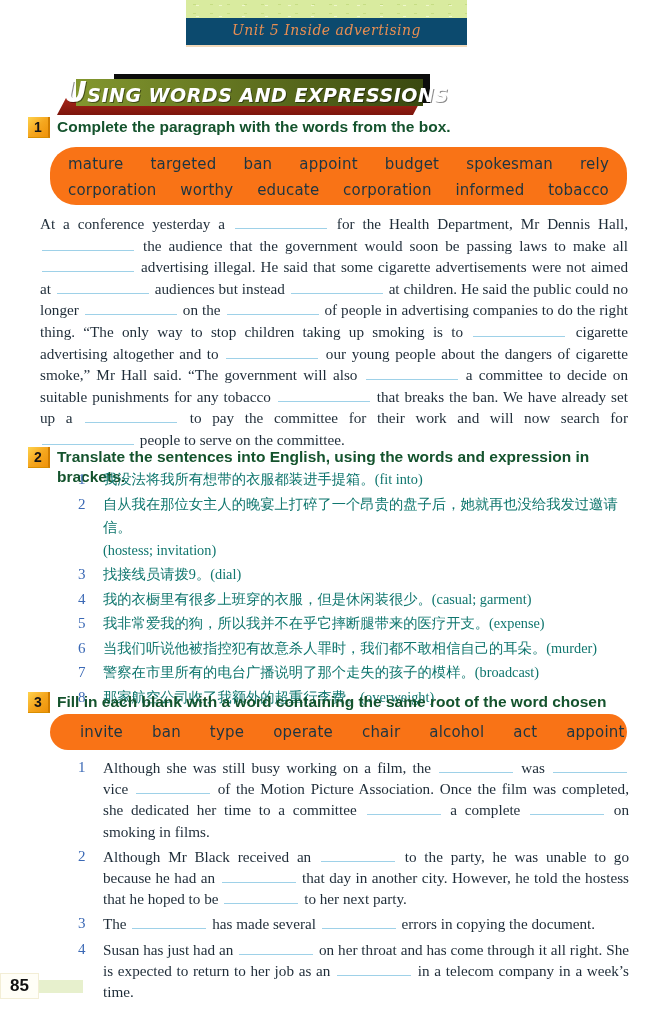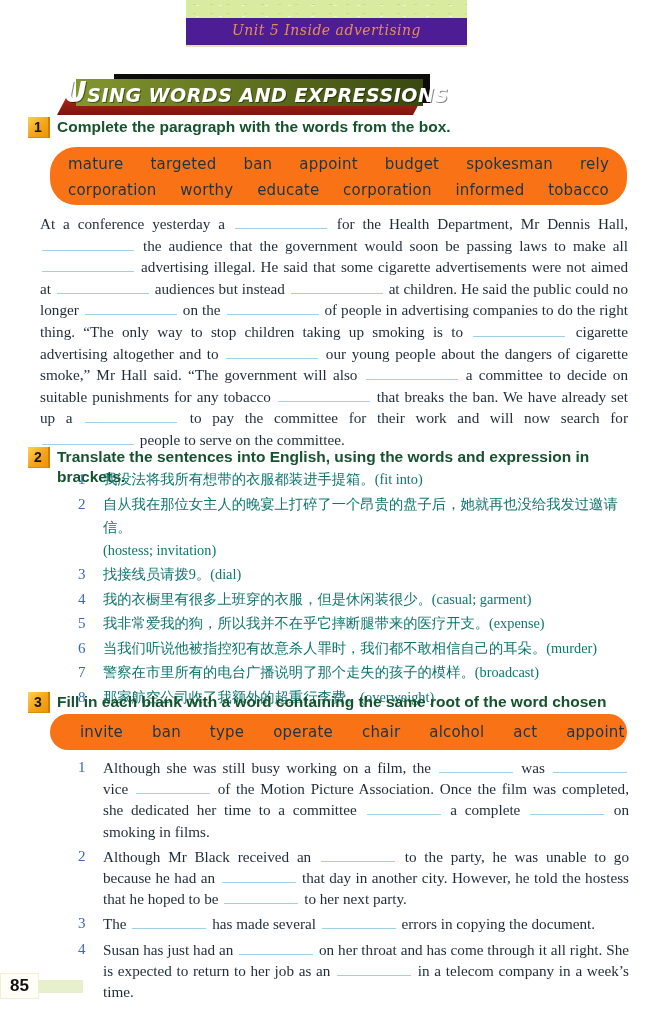--- a/index.html
+++ b/index.html
@@ -1,20 +1,20 @@
 <!DOCTYPE html>
 <html><head>
 <meta charset="utf-8">
 <style>
   html,body{margin:0;padding:0;}
   body{width:650px;height:1011px;background:#ffffff;font-family:"Liberation Sans",sans-serif;}
   .page{position:relative;width:650px;height:1011px;background:#fff;overflow:hidden;}
 
   
-  .unit-header{position:absolute;left:186px;top:0;width:281px;height:45px;background:#4c1d95;border-bottom:2px solid #f2d9ba;}
+  .unit-header{position:absolute;left:186px;top:0;width:281px;height:45px;background:#0c4a6e;border-bottom:2px solid #f2d9ba;}
   .unit-band{height:18px;background:#d9eb9f;
     background-image:radial-gradient(#eef7cb 1.5px,transparent 1.7px),radial-gradient(#c6dd84 1px,transparent 1.2px);
     background-size:23px 11px,17px 9px;}
   .unit-title{display:block;text-align:center;font:italic 14px/25px "DejaVu Serif",serif;color:#e88e52;letter-spacing:.5px;}
 
   
   .banner{position:absolute;left:30px;top:74px;width:364px;height:42px;margin-left:36px;}
   .banner-black{position:absolute;left:48px;top:0;width:316px;height:29px;background:#0c0c0c;}
   .banner-red{position:absolute;left:0;top:24px;width:356px;height:17px;background:linear-gradient(180deg,#a72619,#7c150c);transform:skewX(-28deg);transform-origin:top right;}
   .banner-green{position:absolute;left:10px;top:5px;width:347px;height:27px;background:linear-gradient(90deg,#83972f 0%,#5c6d1d 55%,#394810 100%);overflow:visible;}

